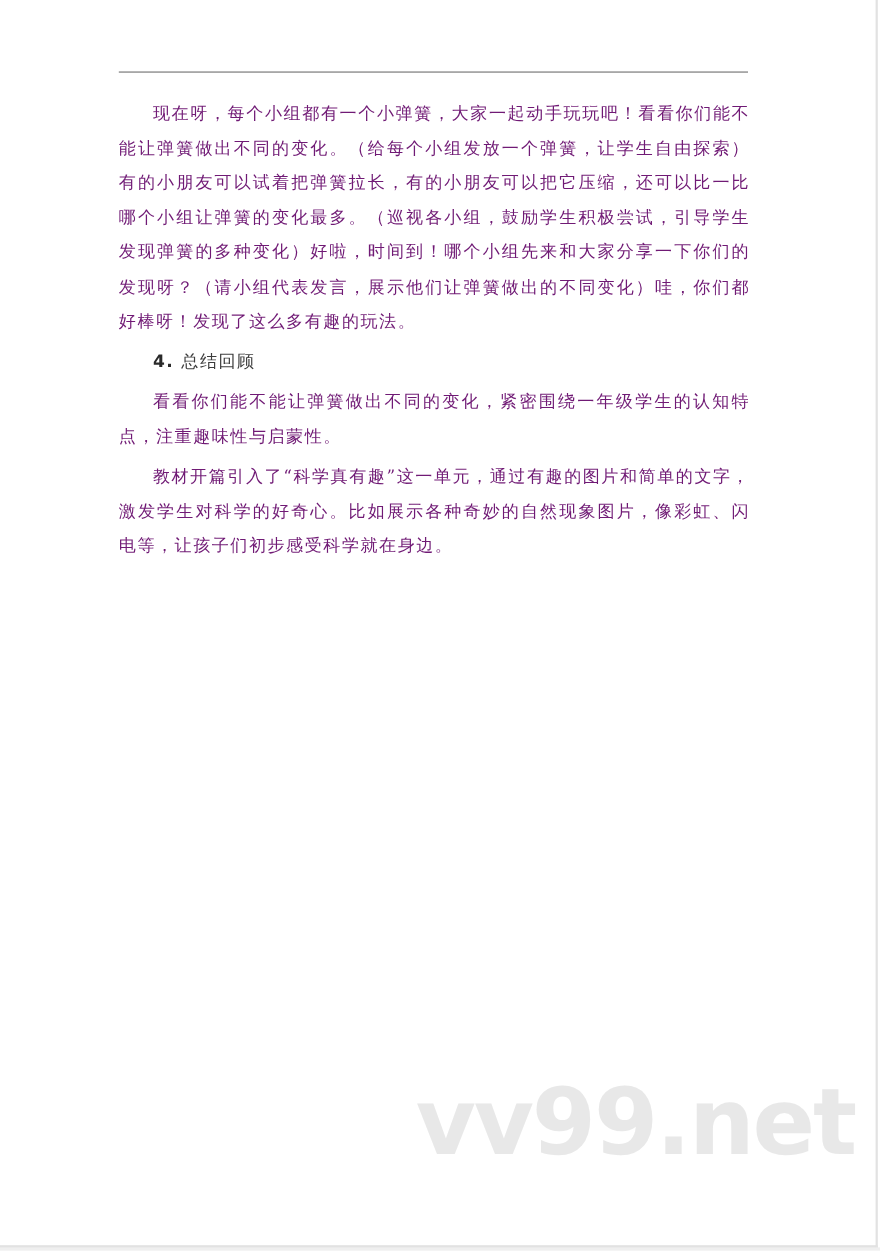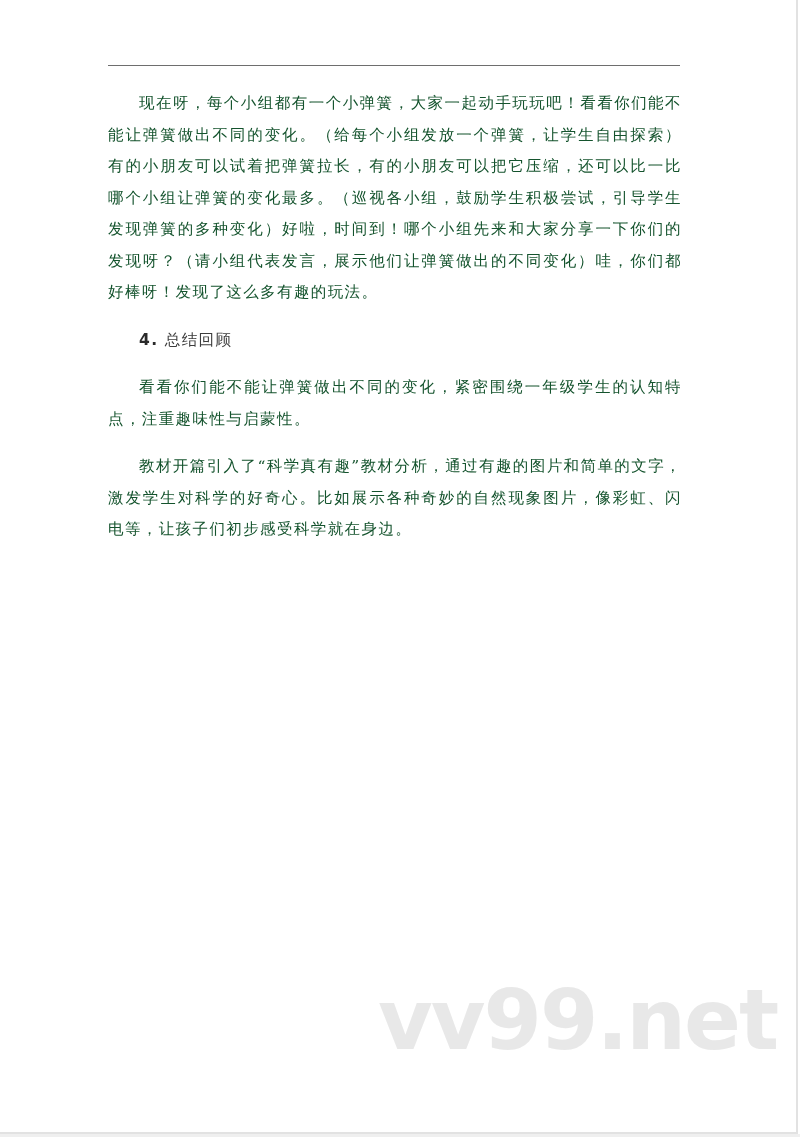--- a/index.html
+++ b/index.html
@@ -47,24 +47,24 @@
     top: 88px;
     width: 574px;
   }
   .para {
     margin: 0;
     font-size: 15.5px;
     line-height: 31.5px;
     letter-spacing: 1.4px;
     text-indent: 2em;
     text-align: justify;
-    color: #14532d;
+    color: #701a75;
   }
   .para + .para, .heading + .para, .para + .heading {
-    margin-top: 16px;
+    margin-top: 5px;
   }
   .heading {
     margin: 0;
     font-size: 15.5px;
     line-height: 31.5px;
     letter-spacing: 1.4px;
     text-indent: 2em;
     color: #3c3c3c;
   }
   .heading .num {
@@ -94,19 +94,19 @@
 
   <div class="content">
     <p class="para">现在呀，每个小组都有一个小弹簧，大家一起动手玩玩吧！看看你们能不能让弹簧做出不同的变化。（给每个小组发放一个弹簧，让学生自由探索）有的小朋友可以试着把弹簧拉长，有的小朋友可以把它压缩，还可以比一比哪个小组让弹簧的变化最多。（巡视各小组，鼓励学生积极尝试，引导学生发现弹簧的多种变化）好啦，时间到！哪个小组先来和大家分享一下你们的发现呀？（请小组代表发言，展示他们让弹簧做出的不同变化）哇，你们都好棒呀！发现了这么多有趣的玩法。</p>
 
     <p class="heading"><span class="num">4.</span> <span>总结回顾</span></p>
 
 
 
     <p class="para">看看你们能不能让弹簧做出不同的变化，紧密围绕一年级学生的认知特点，注重趣味性与启蒙性。</p>
 
-    <p class="para">教材开篇引入了“科学真有趣”教材分析，通过有趣的图片和简单的文字，激发学生对科学的好奇心。比如展示各种奇妙的自然现象图片，像彩虹、闪电等，让孩子们初步感受科学就在身边。</p>
+    <p class="para">教材开篇引入了“科学真有趣”这一单元，通过有趣的图片和简单的文字，激发学生对科学的好奇心。比如展示各种奇妙的自然现象图片，像彩虹、闪电等，让孩子们初步感受科学就在身边。</p>
 
   </div>
 
   <div class="watermark">vv99.net</div>
 </div>
 <div class="page-bottom-bg"></div>
 
 </body></html>

